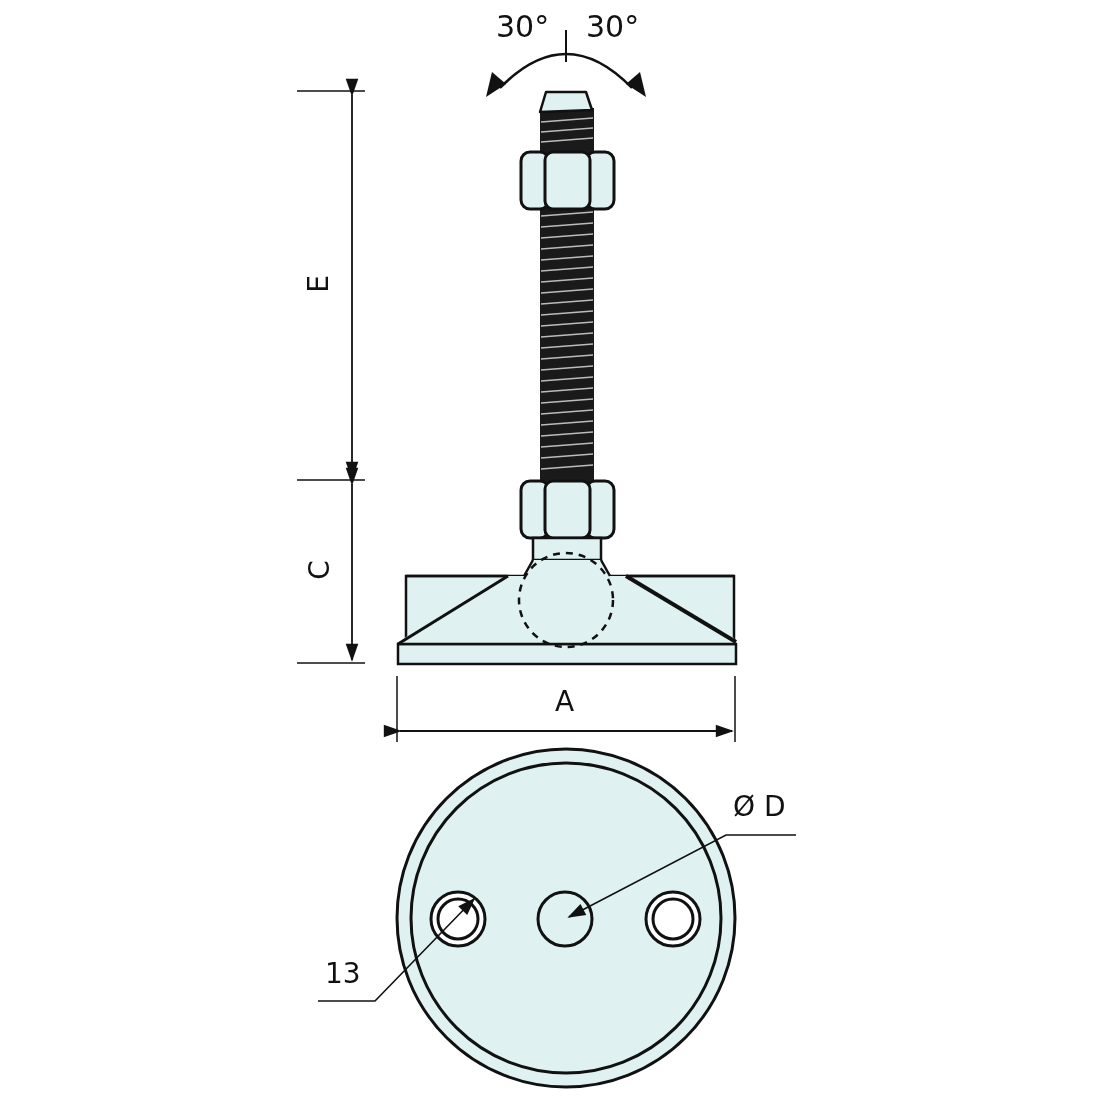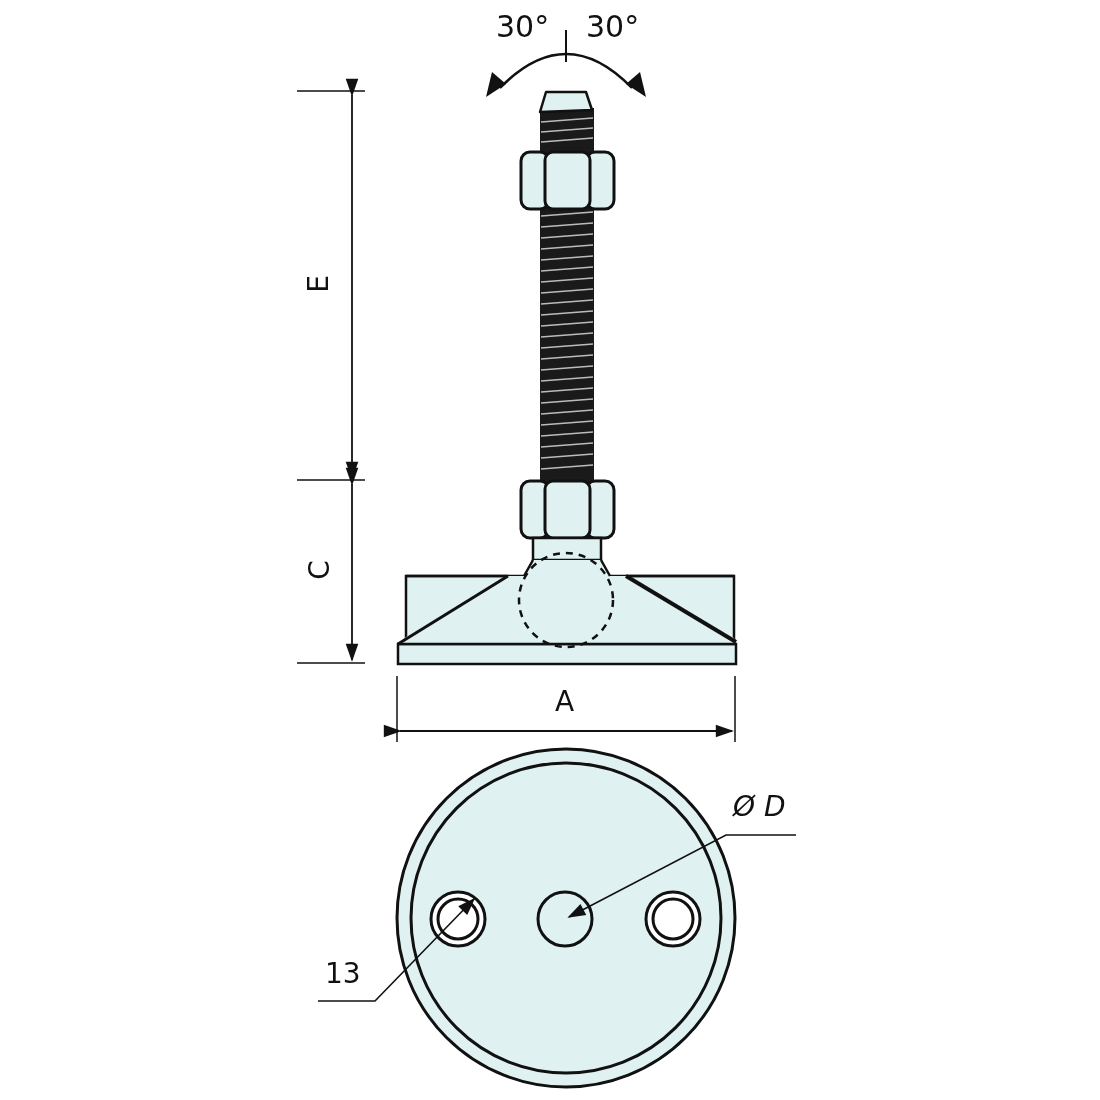--- a/index.html
+++ b/index.html
@@ -121,15 +121,15 @@
     <polyline points="318,1001 375,1001 474,899" fill="none" stroke="#111" stroke-width="1.6" marker-end="url(#arrBig)"></polyline>
     <polyline points="796,835 726,835 569,917" fill="none" stroke="#111" stroke-width="1.6" marker-end="url(#arrBig)"></polyline>
   </g>
 </svg>
 
   <div class="lbl" style="left:496px; top:12px;">30°</div>
   <div class="lbl" style="left:586px; top:12px;">30°</div>
   <div class="lbl rot" style="left:310px; top:270px; font-size:28px;">E</div>
   <div class="lbl rot" style="left:310px; top:556px; font-size:28px;">C</div>
   <div class="lbl" style="left:555px; top:688px; font-size:28px;">A</div>
-  <div class="lbl" style="left:733px; top:793px; font-size:28px;font-style:italic;">Ø D</div>
+  <div class="lbl" style="left:733px; top:793px; font-size:28px;">Ø D</div>
   <div class="lbl" style="left:325px; top:960px; font-size:28px;">13</div>
 </div>
 
 </body></html>

